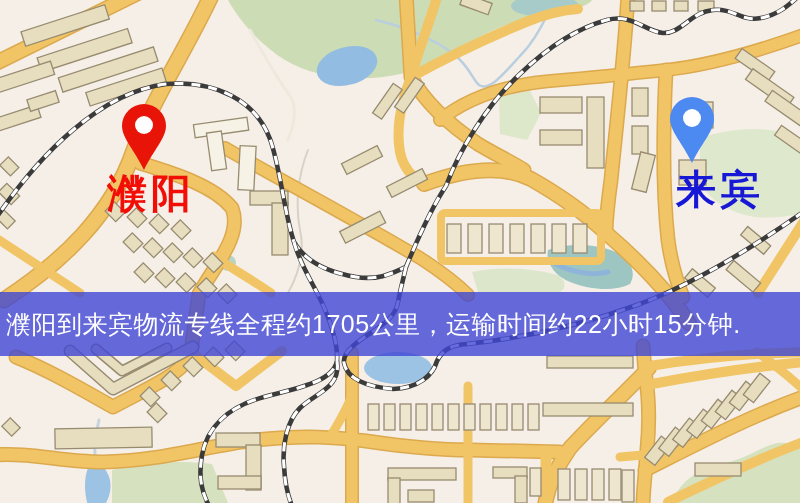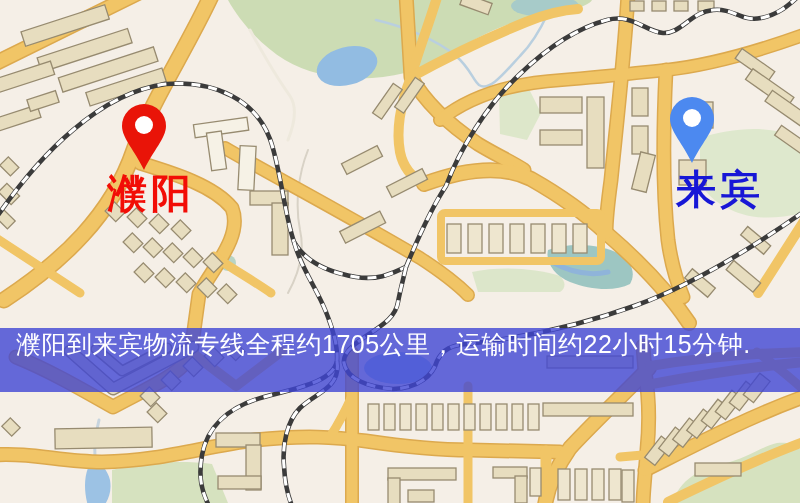--- a/index.html
+++ b/index.html
@@ -14,22 +14,22 @@
   .rww{fill:none;stroke:#ffffff;stroke-width:3.1;stroke-dasharray:9 8;}
   .bld rect,.bld path.solid{fill:var(--building,#e7ddbf);stroke:#978b70;stroke-width:1.3;}
   .bld rect.bw{fill:#f6f2e6;}
   .bld rect.bc{fill:#eee6cf;}
   .chev-c{fill:none;stroke:#978b70;stroke-linecap:round;stroke-linejoin:round;}
   .chev-f{fill:none;stroke:var(--building,#e7ddbf);stroke-linecap:round;stroke-linejoin:round;}
   .stream{fill:none;stroke-linecap:round;}
 
   
   .banner{position:absolute;left:0;top:292px;width:800px;height:64px;
-          display:flex;align-items:flex-start;box-sizing:border-box;padding-left:16px;
-          font-size:25px;letter-spacing:0.5px;color:#fff;white-space:nowrap;margin-top:36px;}
+          display:flex;align-items:center;box-sizing:border-box;padding-left:6px;
+          font-size:25px;letter-spacing:0.5px;color:#fff;white-space:nowrap;}
   .pin{position:absolute;width:54px;height:72px;}
   .pin svg{position:static;}
   .pin-origin{left:117px;top:100px;}
   .pin-dest{left:665px;top:93px;}
   .city-label{position:absolute;font-weight:bold;font-size:40px;line-height:1;
               letter-spacing:4px;font-family:"Liberation Sans",sans-serif;}
   .label-origin{left:107px;top:173px;}
   .label-dest{left:644px;top:169px;margin-left:32px;}
 </style>
 </head>

